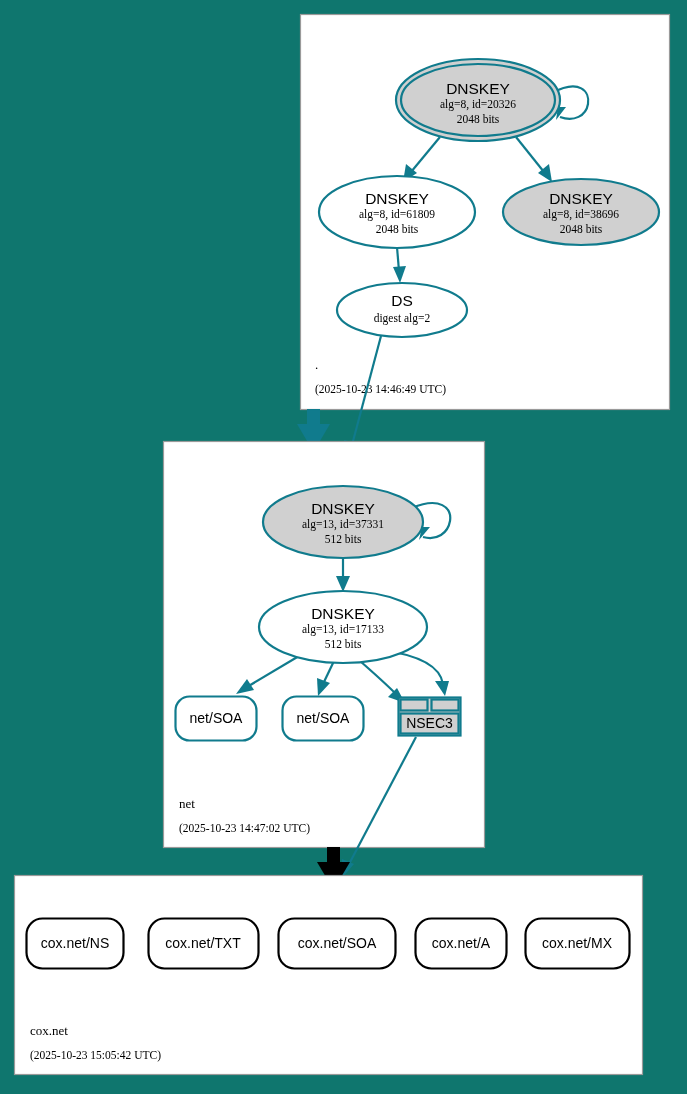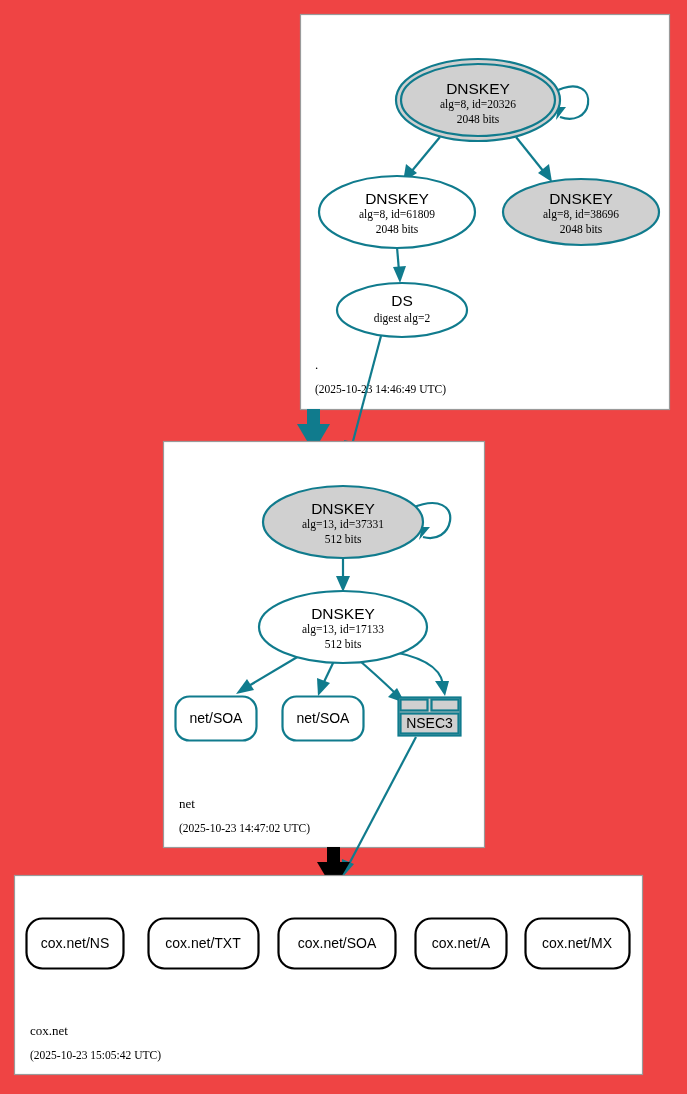--- a/index.html
+++ b/index.html
@@ -7,21 +7,21 @@
     padding: 0;
     background: #ffffff;
   }
   body {
     font-family: "Liberation Sans", sans-serif;
   }
   #canvas {
     position: relative;
     width: 687px;
     height: 1094px;
-    background: #ef4444;
+    background: #0f766e;
     overflow: hidden;
   }
   svg { display: block; }
   .zone-box {
     fill: #ffffff;
     stroke: #9a9a9a;
     stroke-width: 1.2;
   }
   .node-ellipse {
     stroke: #107b8d;

